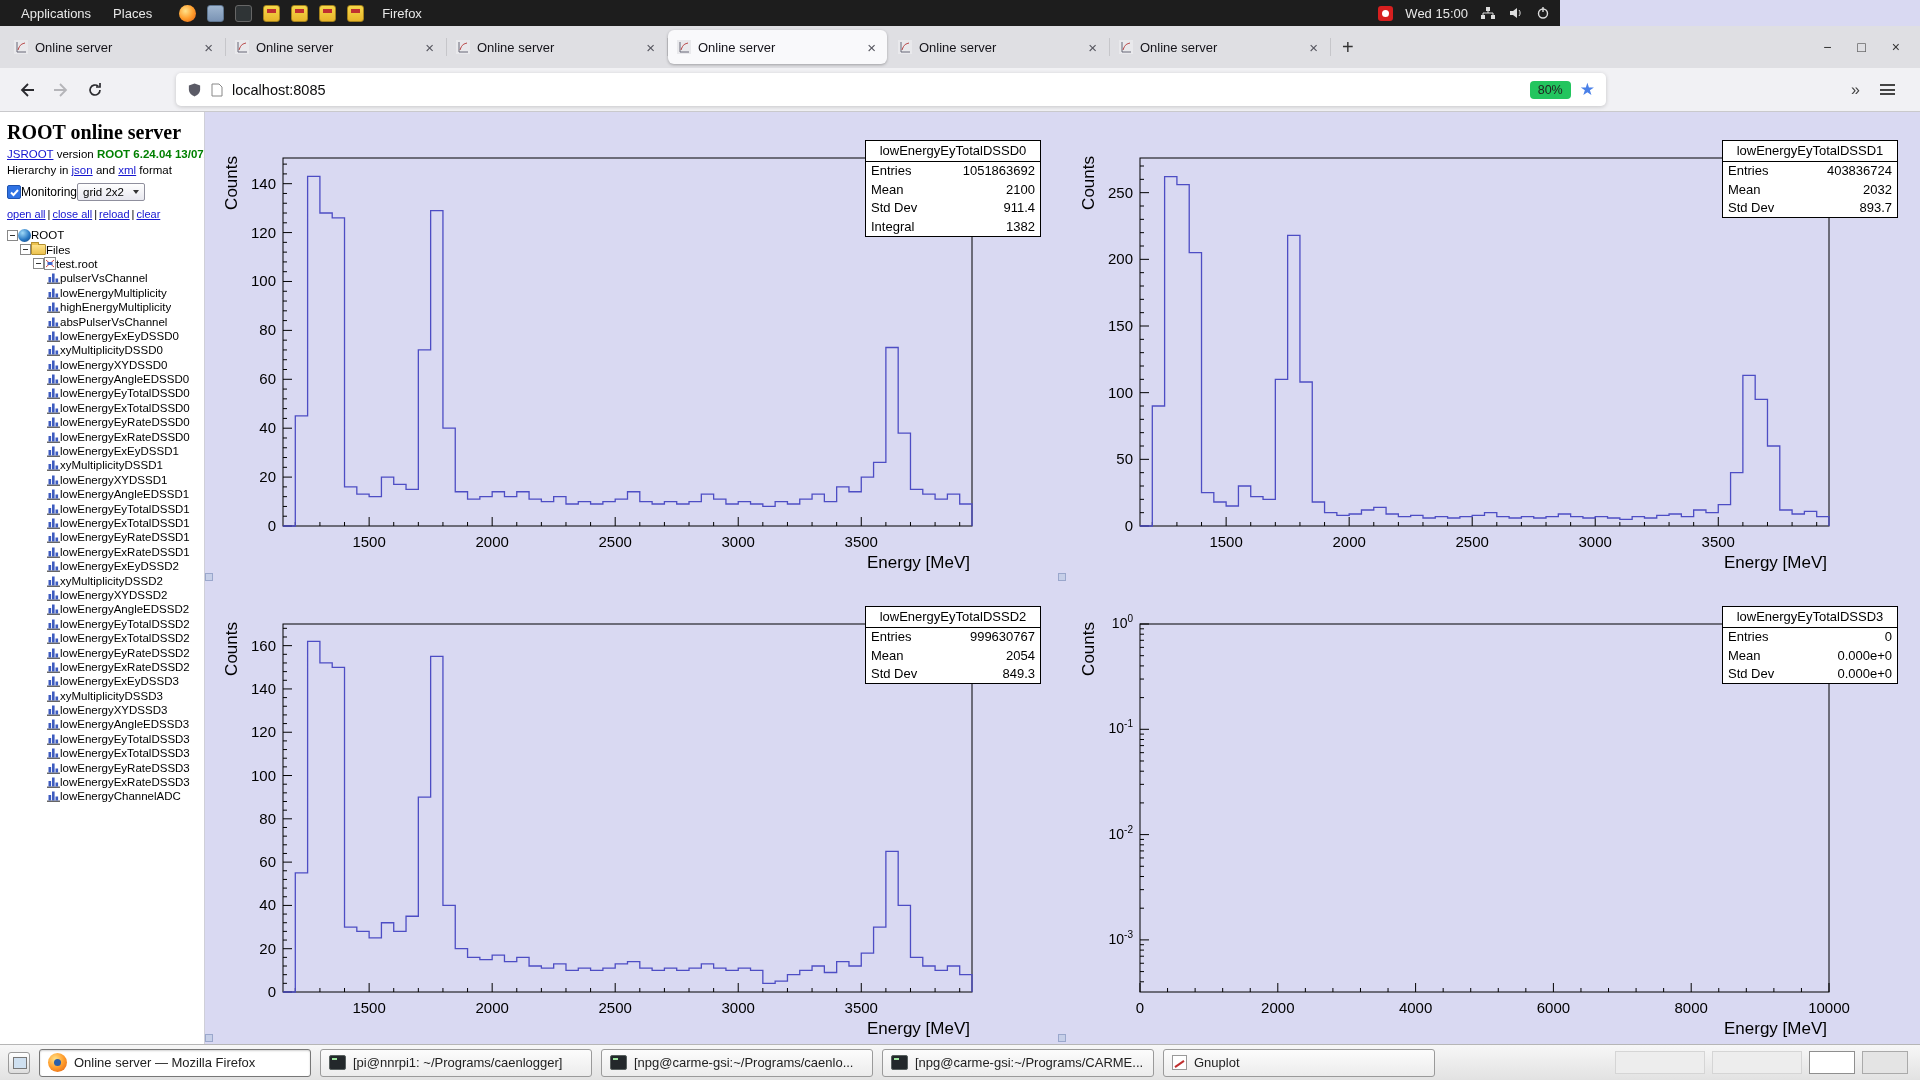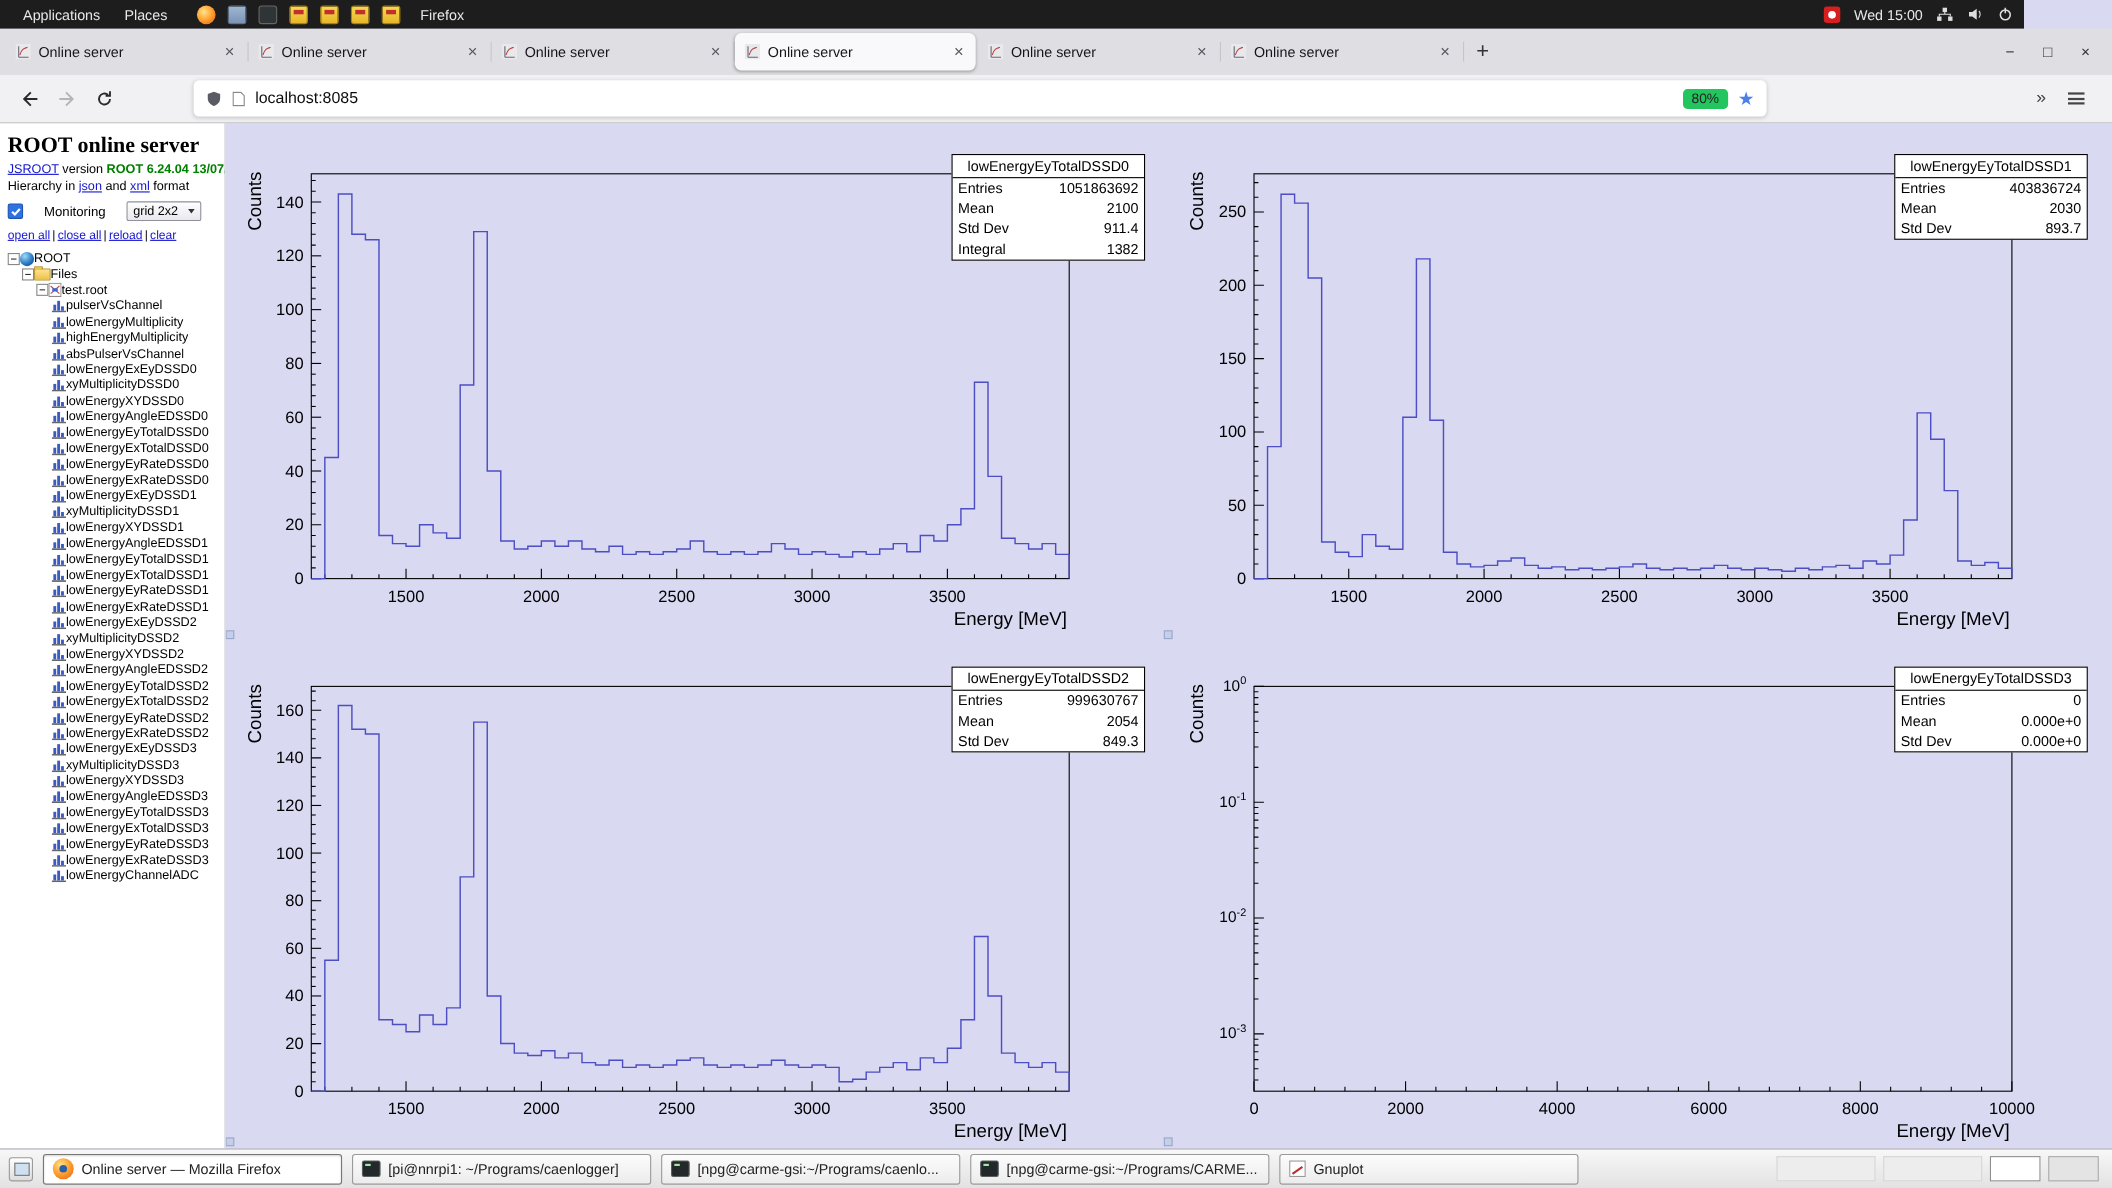--- a/index.html
+++ b/index.html
@@ -1,19 +1,19 @@
 <!DOCTYPE html>
 <html><head>
 <meta charset="utf-8">
 <style>
 *{margin:0;padding:0;box-sizing:border-box}
 html,body{width:1920px;height:1080px;overflow:hidden;font-family:"Liberation Sans",sans-serif;background:#d9d9f2;color:#000}
 
 
-#desktop-bar{position:absolute;left:0;top:0;width:1840px;height:26px;background:#1d1d1d;color:#e8e8e8;display:flex;align-items:center;font-size:13px;padding:0 10px;z-index:20}
+#desktop-bar{position:absolute;left:0;top:0;width:1560px;height:26px;background:#1d1d1d;color:#e8e8e8;display:flex;align-items:center;font-size:13px;padding:0 10px;z-index:20}
 .menu-item{padding:0 11px;height:100%;display:flex;align-items:center;cursor:default}
 .launchers{display:flex;gap:11px;margin-left:16px;align-items:center}
 .l-ic{width:17px;height:17px;display:inline-block;border-radius:3px}
 .l-firefox{border-radius:50%;background:radial-gradient(circle at 38% 35%,#ffe28a,#ff9f2e 50%,#e25b0e)}
 .l-files{background:linear-gradient(#9fb6cf,#7b94b5);border:1px solid #5f7690}
 .l-term{background:#2f3436;border:1px solid #666}
 .l-moba{background:linear-gradient(#f6d84a,#e8b52b);border:1px solid #a5821a;position:relative}
 .l-moba::after{content:'';position:absolute;left:3px;top:3px;width:9px;height:4px;background:#c03030}
 .appname{margin-left:18px}
 .db-right{margin-left:auto;display:flex;align-items:center;gap:12px}
@@ -42,21 +42,21 @@
 .nav-right{margin-left:auto;display:flex;align-items:center;gap:10px;padding-right:6px}
 .chev{font-size:16px;color:#444}
 .burger{width:15px;height:11px;display:inline-block;background-image:linear-gradient(#444,#444),linear-gradient(#444,#444),linear-gradient(#444,#444);background-repeat:no-repeat;background-size:15px 2px;background-position:0 0,0 4.5px,0 9px}
 
 
 #sidebar{position:absolute;left:0;top:112px;width:205px;height:932px;background:#fff;padding:9px 7px;font-size:12px;overflow:hidden;border-right:1px solid #cfcfd8;z-index:10}
 .sb-title{font-family:"Liberation Serif",serif;font-size:20px;font-weight:bold;margin-bottom:1px;white-space:nowrap}
 .sb-line{margin:4px 0;font-size:11.5px;white-space:nowrap}
 .link{color:#1515d0;text-decoration:underline;cursor:pointer}
 .green{color:#008000;font-weight:bold}
-.mon-row{display:flex;align-items:center;gap:19px;margin:7px 0}
+.mon-row{display:flex;align-items:center;gap:0;margin:7px 0}
 .checkbox{width:14px;height:14px;background:#2f72e4;border:1px solid #1f54b0;border-radius:2px;display:inline-flex;align-items:center;justify-content:center;flex:0 0 auto}
 .select{border:1px solid #8f8f9d;background:linear-gradient(#fefefe,#e8e8ef);padding:2px 5px;font-size:11.5px;display:inline-flex;align-items:center;gap:9px;border-radius:2px}
 .caret{width:0;height:0;border-left:3.5px solid transparent;border-right:3.5px solid transparent;border-top:4.5px solid #333;display:inline-block}
 .links-row{font-size:11px;margin:4px 0 8px;white-space:nowrap}
 .sep{color:#000;margin:0 2px}
 .tree{font-size:11.5px}
 .tree-row{display:flex;align-items:center;gap:0;height:14.4px;white-space:nowrap}
 .tree-row.ind1{padding-left:13px}
 .tree-row.ind2{padding-left:26px}
 .tree-row.leaf{padding-left:40px}
@@ -899,21 +899,21 @@
         <path d="M78,414L78,414L90.30357142857143,414L90.30357142857143,294L102.60714285714286,294L102.60714285714286,64.66666666666669L114.91071428571428,64.66666666666669L114.91071428571428,72.66666666666669L127.21428571428571,72.66666666666669L127.21428571428571,140.66666666666669L139.51785714285714,140.66666666666669L139.51785714285714,380.6666666666667L151.82142857142856,380.6666666666667L151.82142857142856,390L164.125,390L164.125,394L176.42857142857142,394L176.42857142857142,374L188.73214285714286,374L188.73214285714286,384.6666666666667L201.03571428571428,384.6666666666667L201.03571428571428,387.3333333333333L213.33928571428572,387.3333333333333L213.33928571428572,267.33333333333337L225.64285714285714,267.33333333333337L225.64285714285714,123.33333333333337L237.94642857142858,123.33333333333337L237.94642857142858,270L250.25,270L250.25,390L262.55357142857144,390L262.55357142857144,400.6666666666667L274.85714285714283,400.6666666666667L274.85714285714283,403.3333333333333L287.1607142857143,403.3333333333333L287.1607142857143,402L299.4642857142857,402L299.4642857142857,398L311.76785714285717,398L311.76785714285717,395.3333333333333L324.07142857142856,395.3333333333333L324.07142857142856,402L336.375,402L336.375,404.6666666666667L348.67857142857144,404.6666666666667L348.67857142857144,403.3333333333333L360.98214285714283,403.3333333333333L360.98214285714283,406L373.2857142857143,406L373.2857142857143,404.6666666666667L385.5892857142857,404.6666666666667L385.5892857142857,406L397.89285714285717,406L397.89285714285717,404.6666666666667L410.19642857142856,404.6666666666667L410.19642857142856,403.3333333333333L422.5,403.3333333333333L422.5,400.6666666666667L434.80357142857144,400.6666666666667L434.80357142857144,404.6666666666667L447.10714285714283,404.6666666666667L447.10714285714283,406L459.41071428571433,406L459.41071428571433,404.6666666666667L471.71428571428567,404.6666666666667L471.71428571428567,406L484.01785714285717,406L484.01785714285717,404.6666666666667L496.32142857142856,404.6666666666667L496.32142857142856,402L508.625,402L508.625,404.6666666666667L520.9285714285714,404.6666666666667L520.9285714285714,406L533.2321428571429,406L533.2321428571429,404.6666666666667L545.5357142857143,404.6666666666667L545.5357142857143,406L557.8392857142857,406L557.8392857142857,407.3333333333333L570.1428571428571,407.3333333333333L570.1428571428571,404.6666666666667L582.4464285714286,404.6666666666667L582.4464285714286,406L594.75,406L594.75,403.3333333333333L607.0535714285714,403.3333333333333L607.0535714285714,402L619.3571428571429,402L619.3571428571429,404.6666666666667L631.6607142857143,404.6666666666667L631.6607142857143,398L643.9642857142857,398L643.9642857142857,400.6666666666667L656.2678571428571,400.6666666666667L656.2678571428571,392.6666666666667L668.5714285714286,392.6666666666667L668.5714285714286,360.6666666666667L680.875,360.6666666666667L680.875,263.33333333333337L693.1785714285714,263.33333333333337L693.1785714285714,287.33333333333337L705.4821428571429,287.33333333333337L705.4821428571429,334L717.7857142857143,334L717.7857142857143,398L730.0892857142857,398L730.0892857142857,402L742.3928571428571,402L742.3928571428571,399.3333333333333L754.6964285714286,399.3333333333333L754.6964285714286,404.6666666666667L767,404.6666666666667L767,414" fill="none" stroke="#4d4dc4" stroke-width="1.3"></path>
       </svg>
       <div class="stat-box">
         <div class="stat-title">lowEnergyEyTotalDSSD1</div>
         <div class="stat-row">
           <span>Entries</span>
           <span>403836724</span>
         </div>
         <div class="stat-row">
           <span>Mean</span>
-          <span>2030</span>
+          <span>2032</span>
         </div>
         <div class="stat-row">
           <span>Std Dev</span>
           <span>893.7</span>
         </div>
       </div>
     </div>
   <div class="cell" id="cell-2">
       <svg width="857" height="466">
         <rect x="78" y="46" width="689" height="368" fill="none" stroke="#000"></rect>

